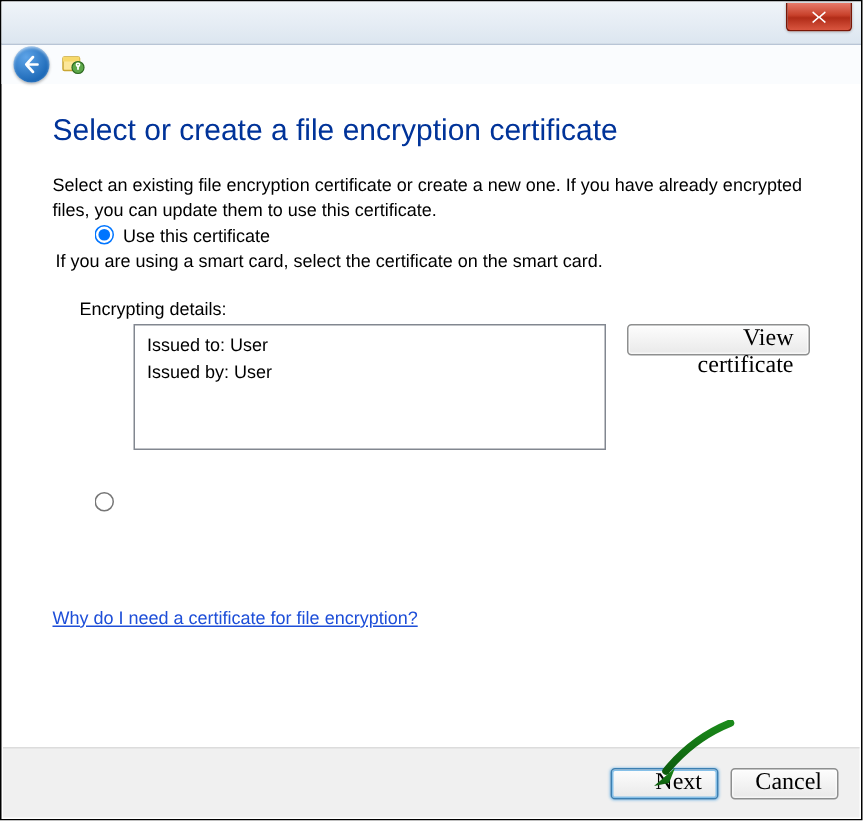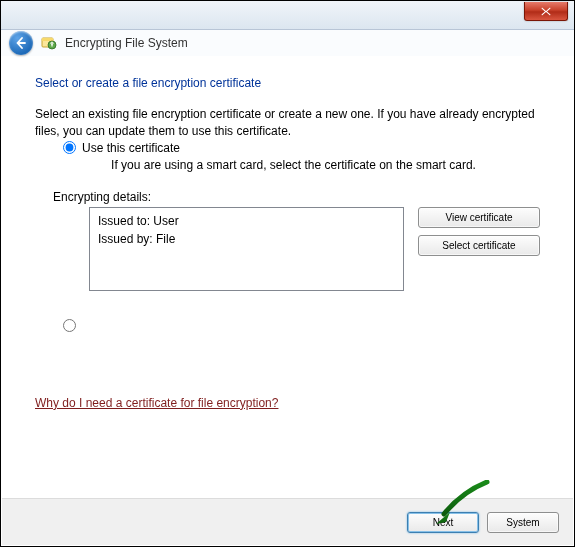--- a/index.html
+++ b/index.html
@@ -5,32 +5,32 @@
 html, body { margin:0; padding:0; font-family:"Segoe UI",Tahoma,sans-serif; font-size:12px; background:#fff; }
 .window { width:575px; height:547px; border:1px solid #000; position:relative; background:#fff; box-sizing:border-box; }
 .titlebar { height:28px; background:linear-gradient(to bottom,#f0f4f9,#dce6f0); display:flex; justify-content:flex-end; align-items:flex-start; padding-right:6px; border-bottom:1px solid #b8c5d6; }
 .close-btn { width:42px; height:18px; margin-top:1px; background:linear-gradient(to bottom,#e67a6a,#c8412b 45%,#b12c18 55%,#d9553f); border:1px solid #7a1606; border-top:none; border-radius:0 0 3px 3px; display:flex; align-items:center; justify-content:center; cursor:pointer; box-shadow:0 0 2px rgba(0,0,0,.3); }
 .close-btn svg { width:10px; height:9px; }
 .header { height:26px; display:flex; align-items:center; padding:0 8px; gap:8px; background:#fafcfe; }
 .back-btn { width:24px; height:24px; border-radius:50%; background:radial-gradient(circle at 35% 30%,#5ea4e8,#1e6ab8 70%); display:flex; align-items:center; justify-content:center; cursor:pointer; box-shadow:inset 0 1px 2px rgba(255,255,255,.6),0 1px 2px rgba(0,0,0,.3); }
 .app-icon { width:16px; height:16px; display:flex; align-items:center; justify-content:center; }
 .header-title { color:#333; }
 .content { padding:20px 34px 0 34px; color:#000; }
-.headline { color:#003399; font-size:12px; font-weight:400; margin-bottom:16px; }
+.headline { color:#003399; font-size:20px; font-weight:400; margin-bottom:16px; }
 .intro { line-height:1.45; }
 .radio-row { display:flex; gap:6px; margin-bottom:3px;padding-left:28px; }
 .radio-row input[type=radio] { margin:0; width:13px; height:13px; }
-.sub-note { margin-left:12px; margin-bottom:18px;text-align:center; }
+.sub-note { margin-left:2px; margin-bottom:18px; }
 .details-label { margin-left:18px; margin-bottom:3px; }
 .details-row { display:flex; gap:14px; margin-left:18px; margin-bottom:28px;padding-left:36px; }
 .cert-box { width:308px; height:74px; border:1px solid #828790; padding:4px 8px; line-height:1.5; background:#fff; }
 .side-buttons { display:flex; flex-direction:column; gap:7px; }
-.btn { height:21px; padding:0 10px; background:linear-gradient(to bottom,#fdfdfd,#e9e9e9); border:1px solid #8e8f8f; border-radius:3px; font-family:Liberation Sans, sans-serif; font-size:10px; cursor:pointer; box-shadow:inset 0 0 0 1px rgba(255,255,255,.6); }
+.btn { height:21px; padding:0 10px; background:linear-gradient(to bottom,#fdfdfd,#e9e9e9); border:1px solid #8e8f8f; border-radius:3px; font-family:Liberation Serif, serif; font-size:16px; cursor:pointer; box-shadow:inset 0 0 0 1px rgba(255,255,255,.6);text-align:right; }
 .side-buttons .btn { width:122px; }
-.link { color:#7f1d1d; text-decoration:underline; cursor:pointer; display:inline-block; }
+.link { color:#1d4ed8; text-decoration:underline; cursor:pointer; display:inline-block; }
 .footer { position:absolute; left:1px; right:1px; bottom:1px; height:46px; background:#f0f0f0; border-top:1px solid #dcdcdc; display:flex; justify-content:flex-end; align-items:center; padding:0 14px; gap:8px; }
 .footer .btn { width:72px; }
 .btn.highlight { border-color:#3c7fb1; box-shadow:inset 0 0 0 1px #86c0e8, 0 0 2px #6bb1e2; }
 .second-radio { margin-top:10px; margin-bottom:64px; }
 .arrow-annotation { position:absolute; right:82px; bottom:16px; width:60px; height:50px; pointer-events:none; }
 </style>
 </head>
 <body>
 
 <div class="window">
@@ -51,55 +51,53 @@
     </div>
     <div class="app-icon">
       <svg width="16" height="16" viewBox="0 0 16 16">
           <rect x="1" y="3" width="11" height="9" rx="1" fill="#fce79a" stroke="#c9a633" stroke-width="1"></rect>
           <rect x="1" y="3" width="11" height="3" fill="#f7d96b"></rect>
           <circle cx="11" cy="10" r="4" fill="#5da84a" stroke="#2f6b22" stroke-width="0.8"></circle>
           <rect x="10.4" y="8.5" width="1.2" height="3" fill="#fff"></rect>
           <circle cx="11" cy="8.2" r="1.1" fill="none" stroke="#fff" stroke-width="1"></circle>
         </svg>
     </div>
-    <span class="header-title">Encrypting File System</span>
   </div>
 
   <div class="content">
     <div class="headline">Select or create a file encryption certificate</div>
     <div class="intro">Select an existing file encryption certificate or create a new one. If you have already encrypted files, you can update them to use this certificate.</div>
 
     <label class="radio-row">
       <input type="radio" name="certopt" checked="" style="">
       <span>Use this certificate</span>
     </label>
     <div class="sub-note">If you are using a smart card, select the certificate on the smart card.</div>
 
     <div class="details-label">Encrypting details:</div>
     <div class="details-row">
       <div class="cert-box">
         <div>Issued to: User</div>
-        <div>Issued by: File</div>
+        <div>Issued by: User</div>
       </div>
       <div class="side-buttons">
         <button class="btn">View certificate</button>
-        <button class="btn">Select certificate</button>
       </div>
     </div>
 
     <label class="radio-row second-radio">
       <input type="radio" name="certopt" style="">
     </label>
 
     <a class="link">Why do I need a certificate for file encryption?</a>
   </div>
 
   <div class="footer">
     <button class="btn highlight">Next</button>
-    <button class="btn">System</button>
+    <button class="btn">Cancel</button>
   </div>
 
   <svg class="arrow-annotation" viewBox="0 0 60 50">
     <defs>
         <linearGradient id="ag" x1="0" y1="0" x2="0" y2="1">
           <stop offset="0" stop-color="#1a8a1a"></stop>
           <stop offset="1" stop-color="#0d5c0d"></stop>
         </linearGradient>
       </defs>
     <path d="M55 2 Q30 12 12 34" stroke="url(#ag)" stroke-width="5" fill="none" stroke-linecap="round"></path>

